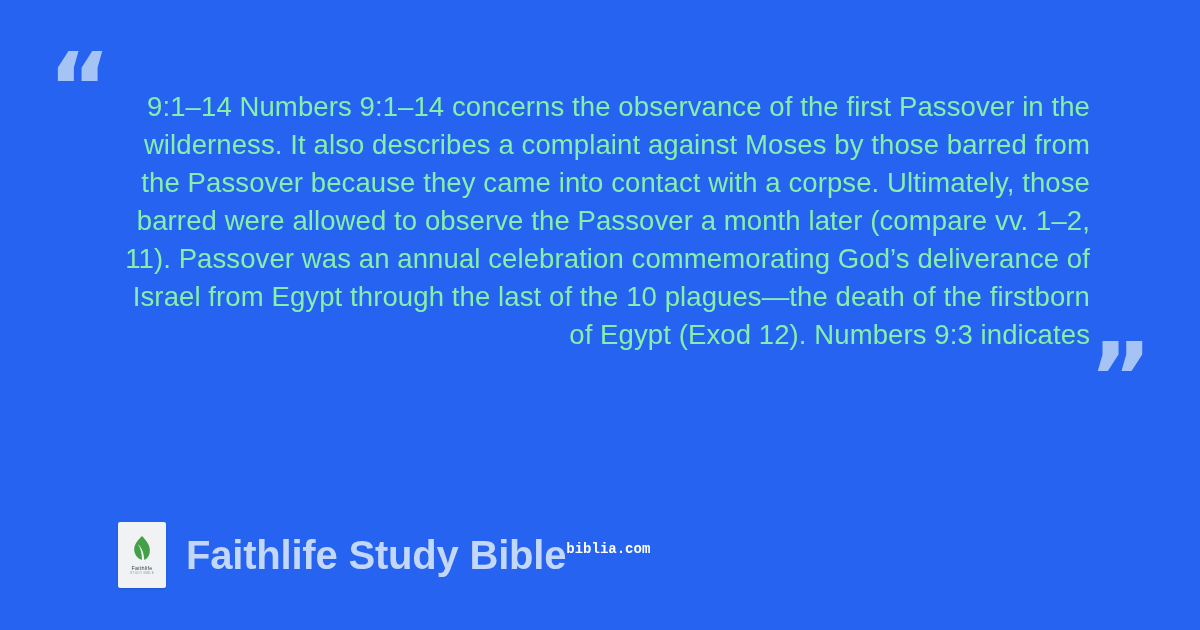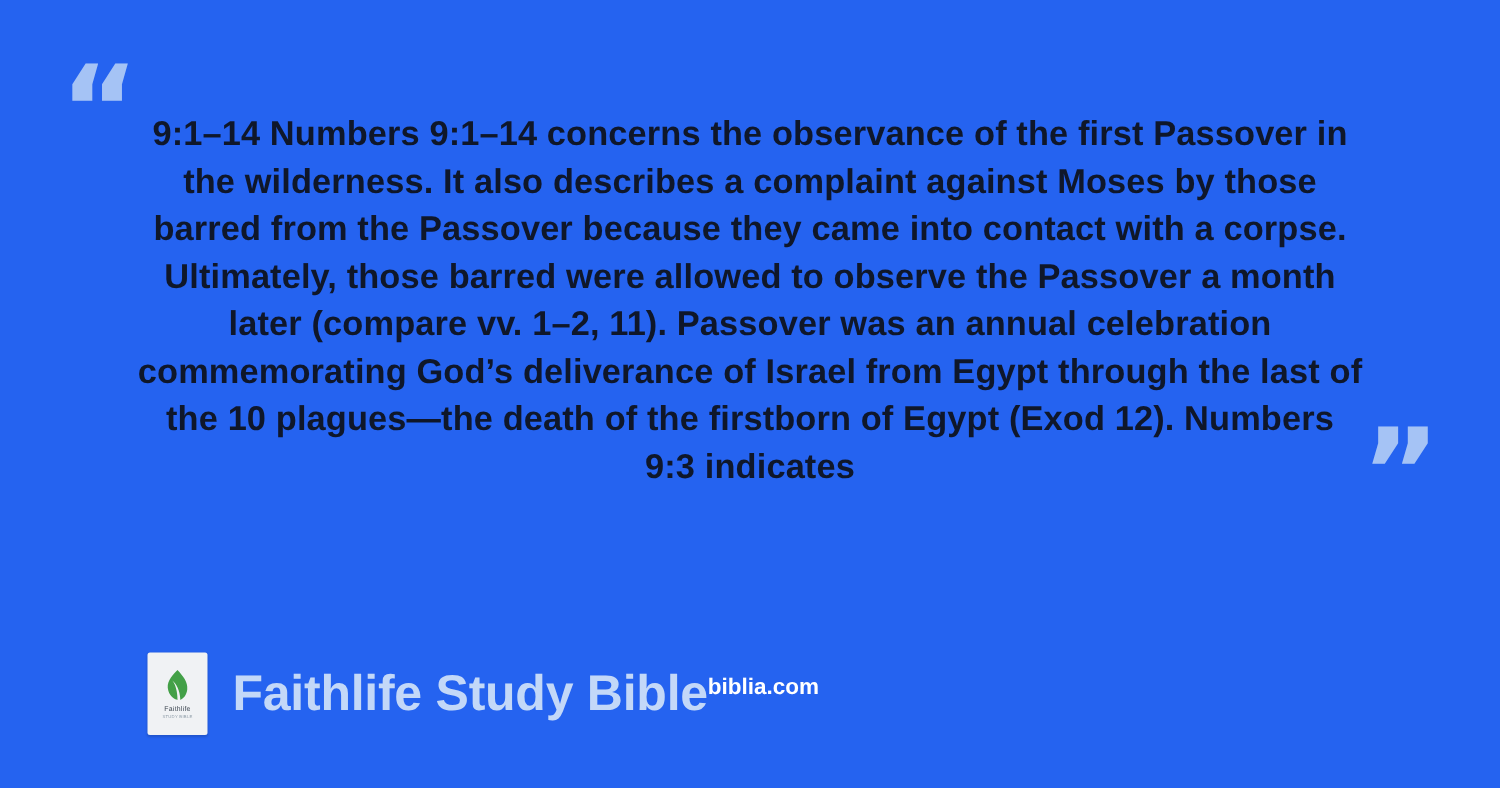--- a/index.html
+++ b/index.html
@@ -35,24 +35,24 @@
   }
   .quote-close {
     right: 48px;
     top: 330px;
   }
   .quote-text {
     position: absolute;
     left: 110px;
     top: 88px;
     width: 980px;
-    text-align: center;
-    color: #0f172a;
+    text-align: right;
+    color: #86efac;
     font-family: "Liberation Sans", sans-serif;
-    font-weight: 700;
+    font-weight: 400;
     font-size: 27.5px;
     line-height: 38px;
     letter-spacing: 0.1px;
   }
   .footer {
     position: absolute;
     left: 118px;
     bottom: 42px;
     display: flex;
     align-items: center;
@@ -95,23 +95,23 @@
   .product-name {
     color: #c3d8f8;
     font-family: "Liberation Sans", sans-serif;
     font-weight: 700;
     font-size: 40px;
     line-height: 46px;
     letter-spacing: -0.2px;
   }
   .site-url {
     color: #ffffff;
-    font-family: Liberation Sans, sans-serif;
+    font-family: Liberation Mono, monospace;
     font-weight: 700;
-    font-size: 18px;
+    font-size: 14px;
     line-height: 30px;
     margin-top: 2px;
   }
 </style>
 </head>
 <body>
 
 <div class="card">
 
   <div class="quote-mark quote-open">“</div>

